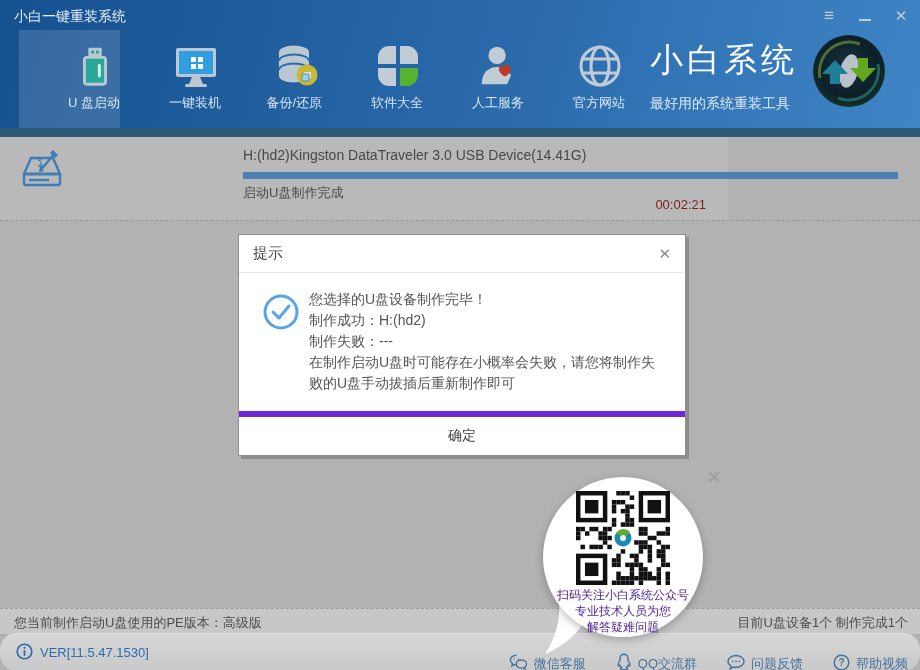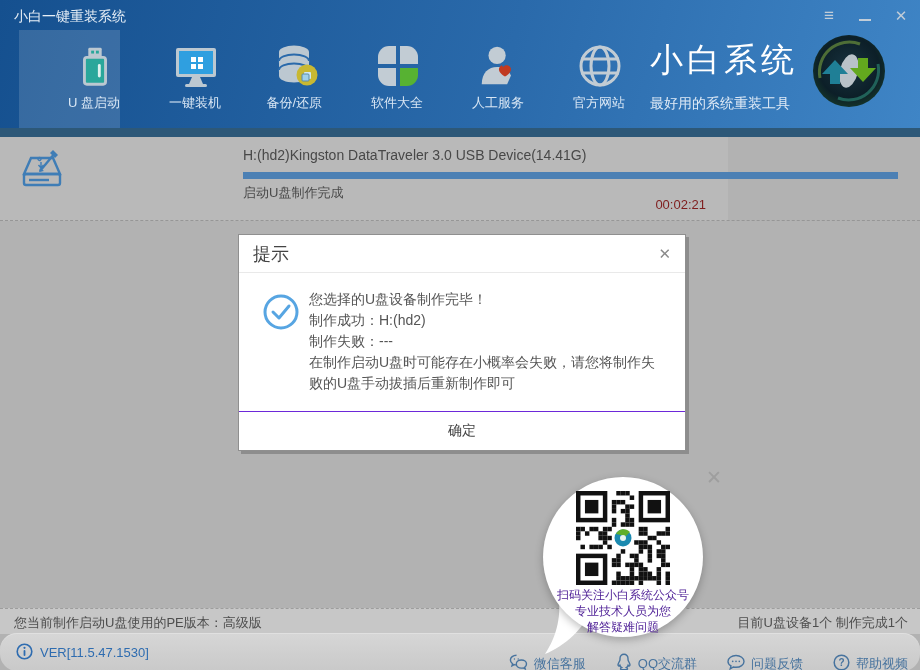--- a/index.html
+++ b/index.html
@@ -35,26 +35,26 @@
   .progress-fill{height:7px;background:#4c80b4;}
   .progress-status{position:absolute;left:243px;top:47px;font-size:13px;color:#4a4a4a;}
   .progress-timer{position:absolute;right:22px;top:47px;font-size:13px;color:#7f1d1d;margin-top:13px;}
   .dash-sep-top{position:absolute;left:0;top:220px;width:920px;border-top:1px dashed #969696;}
 
   
   .dialog{position:absolute;left:238px;top:234px;width:446px;background:#ffffff;
           border:1px solid #8f8f8f;box-shadow:3px 3px 0 rgba(95,95,95,0.45);z-index:40;}
   .dialog-titlebar{height:37px;display:flex;align-items:center;justify-content:space-between;
                    padding:0 14px;border-bottom:1px solid #e9e9e9;}
-  .dialog-title{font-size:18px;color:#444;}
+  .dialog-title{font-size:15px;color:#444;}
   .dialog-close{font-size:15px;color:#8a8a8a;cursor:pointer;font-weight:bold;}
   .dialog-body{position:relative;padding:16px 24px 14px 24px;min-height:108px;}
   .check-icon{position:absolute;left:23px;top:20px;}
   .dialog-text{margin-left:46px;width:352px;font-size:14px;line-height:21px;color:#555;}
-  .dialog-footer{border-top:1px solid #6d28d9;height:38px;display:flex;align-items:center;
+  .dialog-footer{border-top:6px solid #6d28d9;height:38px;display:flex;align-items:center;
                  justify-content:center;cursor:pointer;}
   .ok-button{font-size:14px;color:#444;padding:4px 30px;}
 
   
   .status-strip{position:absolute;left:0;top:608px;width:920px;height:25px;background:#c7c7c7;
                 border-top:1px dashed #9d9d9d;}
   .pe-version{position:absolute;left:14px;top:5px;font-size:13px;color:#4e4e4e;}
   .usb-count{position:absolute;right:12px;top:5px;font-size:13px;color:#4e4e4e;}
   .footer{position:absolute;left:0;top:633px;width:920px;height:37px;
           background:linear-gradient(#d6d6d6,#c9c9c9);border-top:1px solid #e0e0e0;border-radius:17px;}

